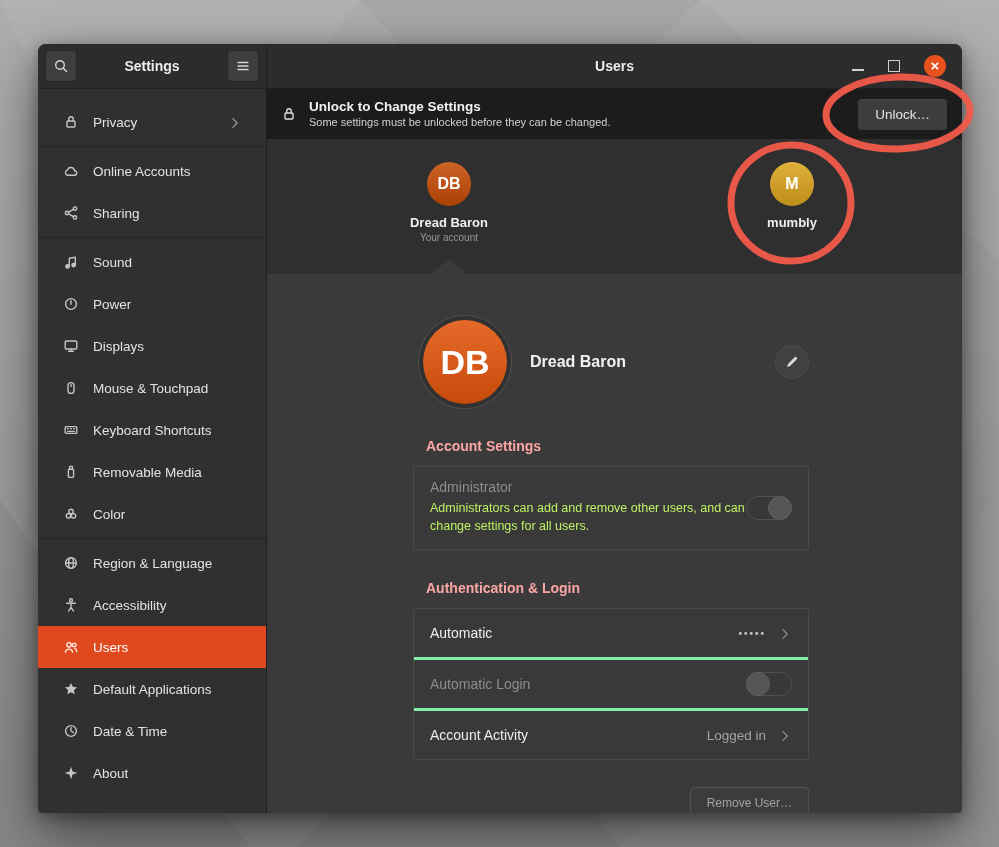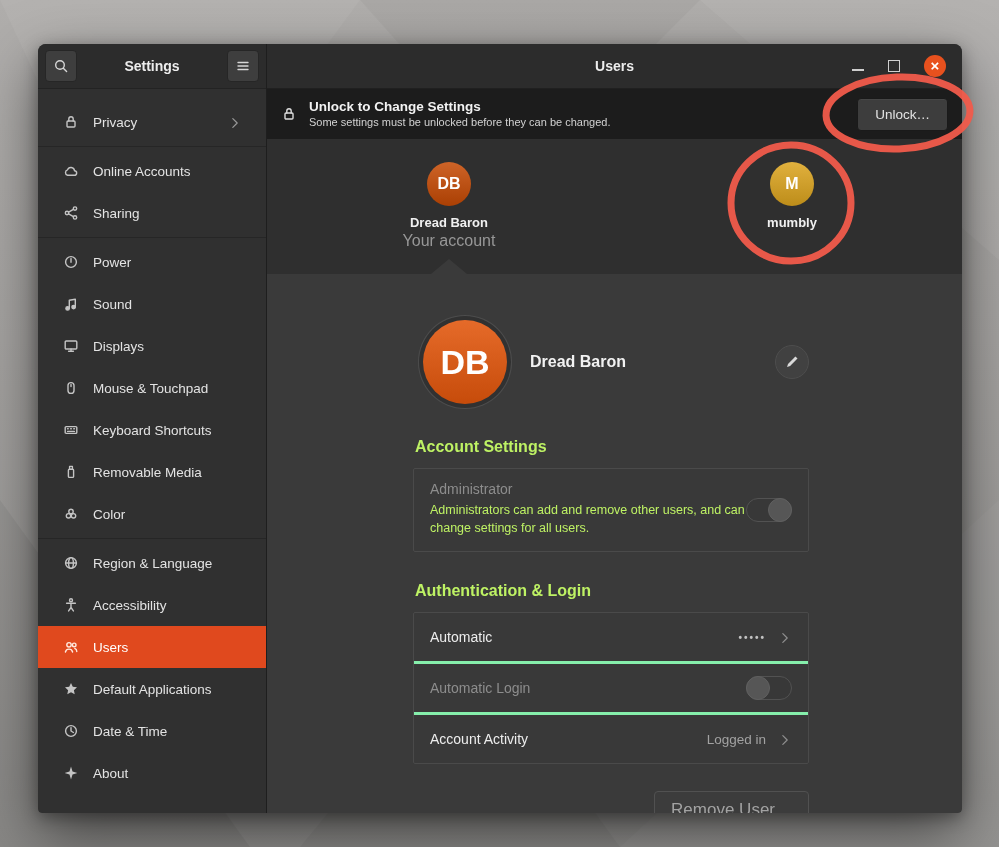--- a/index.html
+++ b/index.html
@@ -50,35 +50,35 @@
   
   .carousel{height:135px;flex:0 0 135px;background:#2f2f2f;position:relative;}
   .user-slot{position:absolute;top:23px;transform:translateX(-50%);width:150px;
              display:flex;flex-direction:column;align-items:center;cursor:pointer;}
   .user-slot.slot-0{left:182px;}
   .user-slot.slot-1{left:525px;}
   .user-avatar{width:44px;height:44px;border-radius:50%;color:#fff;font-weight:700;font-size:16px;
                display:flex;align-items:center;justify-content:center;
                background-image:linear-gradient(rgba(255,255,255,.14),rgba(0,0,0,.14));}
   .user-name{font-weight:700;font-size:13px;color:#f0f0f0;margin-top:9px;}
-  .user-note{font-size:16px;color:#979797;margin-top:2px;}
+  .user-note{font-size:10px;color:#979797;margin-top:2px;}
   .pointer{position:absolute;bottom:0;left:182px;transform:translateX(-50%);
            width:0;height:0;border-left:18px solid transparent;border-right:18px solid transparent;
            border-bottom:15px solid #3a3a3a;}
   
   .detail{flex:1;padding:46px 153px 0 146px;position:relative;}
   .profile-row{display:flex;align-items:center;padding-left:10px;}
   .big-avatar{width:84px;height:84px;border-radius:50%;color:#fff;font-weight:700;font-size:34px;
               display:flex;align-items:center;justify-content:center;
               background-image:linear-gradient(rgba(255,255,255,.12),rgba(0,0,0,.12));
               box-shadow:0 0 0 4px #313131,0 0 0 5px #4d4d4d;}
   .profile-name{margin-left:23px;font-weight:700;font-size:16px;color:#f2f2f2;}
   .edit-btn{margin-left:auto;width:32px;height:32px;border-radius:50%;background:#414141;
             border:1px solid #4d4d4d;color:#d9d9d9;display:flex;align-items:center;justify-content:center;cursor:pointer;}
-  .section-heading{font-weight:700;font-size:16px;color:#bef264;margin:30px 2px 12px;}
+  .section-heading{font-weight:700;font-size:14px;color:#fca5a5;margin:30px 13px 12px;}
   .profile-row + .section-heading{margin-top:34px;}
   .box{border:1px solid #4a4a4a;border-radius:2px;background:#393939;}
   .row{min-height:48px;display:flex;align-items:center;padding:0 16px;border-top:3px solid #86efac;}
   .row:first-child{border-top:none;}
   .row.tall{padding:12px 16px 14px;align-items:center;}
   .row-label{font-size:14px;color:#ededed;}
   .row.disabled .row-label{color:#8d8d8d;}
   .row-sub{font-size:12.5px;color:#bef264;line-height:1.4;margin-top:5px;max-width:335px;}
   .row-right{margin-left:auto;display:flex;align-items:center;gap:12px;}
   .row.tall .row-right{margin-top:2px;}
@@ -86,21 +86,21 @@
   .row-value.dots{font-size:10px;letter-spacing:2px;color:#c2c2c2;font-weight:700;}
   .chevron{color:#8f8f8f;width:14px;height:14px;display:flex;}
   .toggle{width:46px;height:24px;border-radius:13px;background:#383838;border:1px solid #525252;
           position:relative;flex:0 0 46px;box-sizing:border-box;cursor:pointer;}
   .toggle .knob{position:absolute;top:-1px;width:24px;height:24px;border-radius:50%;
                 background:#565656;border:1px solid #606060;box-sizing:border-box;}
   .toggle.on .knob{right:-1px;}
   .toggle.off .knob{left:-1px;}
   .remove-row{display:flex;justify-content:flex-end;margin-top:27px;}
   .remove-btn{background:#3c3c3c;border:1px solid #515151;border-radius:4px;color:#a2a2a2;
-              font-size:17px;padding:8px 16px;cursor:pointer;}
+              font-size:12px;padding:8px 16px;cursor:pointer;}
   
   .annotations{position:absolute;inset:0;pointer-events:none;z-index:40;}
   svg.icon-svg{display:block;}
 </style>
 </head>
 <body>
 
 <div class="desktop">
   <svg class="wallpaper" width="999" height="847">
     <polygon points="0,0 360,0 140,300" fill="#ffffff" opacity="0.05"></polygon>
@@ -167,35 +167,35 @@
                 <line x1="5.6" y1="7.2" x2="10.4" y2="4.4"></line>
                 <line x1="5.6" y1="8.8" x2="10.4" y2="11.6"></line>
               </svg>
             </span>
             <span class="side-label">Sharing</span>
           </div>
           <div class="side-sep"></div>
           <div class="side-item">
             <span class="s-icon">
               <svg class="icon-svg" width="16" height="16" viewBox="0 0 16 16" fill="none" stroke="currentColor" stroke-width="1.4" stroke-linecap="round" stroke-linejoin="round">
-                <circle cx="8" cy="8" r="5.4"></circle>
-                <line x1="8" y1="4.6" x2="8" y2="8.2"></line>
-              </svg>
-            </span>
-            <span class="side-label">Power</span>
-          </div>
-          <div class="side-item">
-            <span class="s-icon">
-              <svg class="icon-svg" width="16" height="16" viewBox="0 0 16 16" fill="none" stroke="currentColor" stroke-width="1.4" stroke-linecap="round" stroke-linejoin="round">
                 <path d="M6.3 12.3V4.2l6-1v7.9"></path>
                 <circle cx="4.6" cy="12.4" r="1.7" fill="currentColor"></circle>
                 <circle cx="10.6" cy="11.1" r="1.7" fill="currentColor"></circle>
               </svg>
             </span>
             <span class="side-label">Sound</span>
+          </div>
+          <div class="side-item">
+            <span class="s-icon">
+              <svg class="icon-svg" width="16" height="16" viewBox="0 0 16 16" fill="none" stroke="currentColor" stroke-width="1.4" stroke-linecap="round" stroke-linejoin="round">
+                <circle cx="8" cy="8" r="5.4"></circle>
+                <line x1="8" y1="4.6" x2="8" y2="8.2"></line>
+              </svg>
+            </span>
+            <span class="side-label">Power</span>
           </div>
           <div class="side-item">
             <span class="s-icon">
               <svg class="icon-svg" width="16" height="16" viewBox="0 0 16 16" fill="none" stroke="currentColor" stroke-width="1.4" stroke-linecap="round" stroke-linejoin="round">
                 <rect x="2.2" y="3" width="11.6" height="8" rx="1"></rect>
                 <line x1="8" y1="11" x2="8" y2="13"></line>
                 <line x1="5.6" y1="13.2" x2="10.4" y2="13.2"></line>
               </svg>
             </span>
             <span class="side-label">Displays</span>

